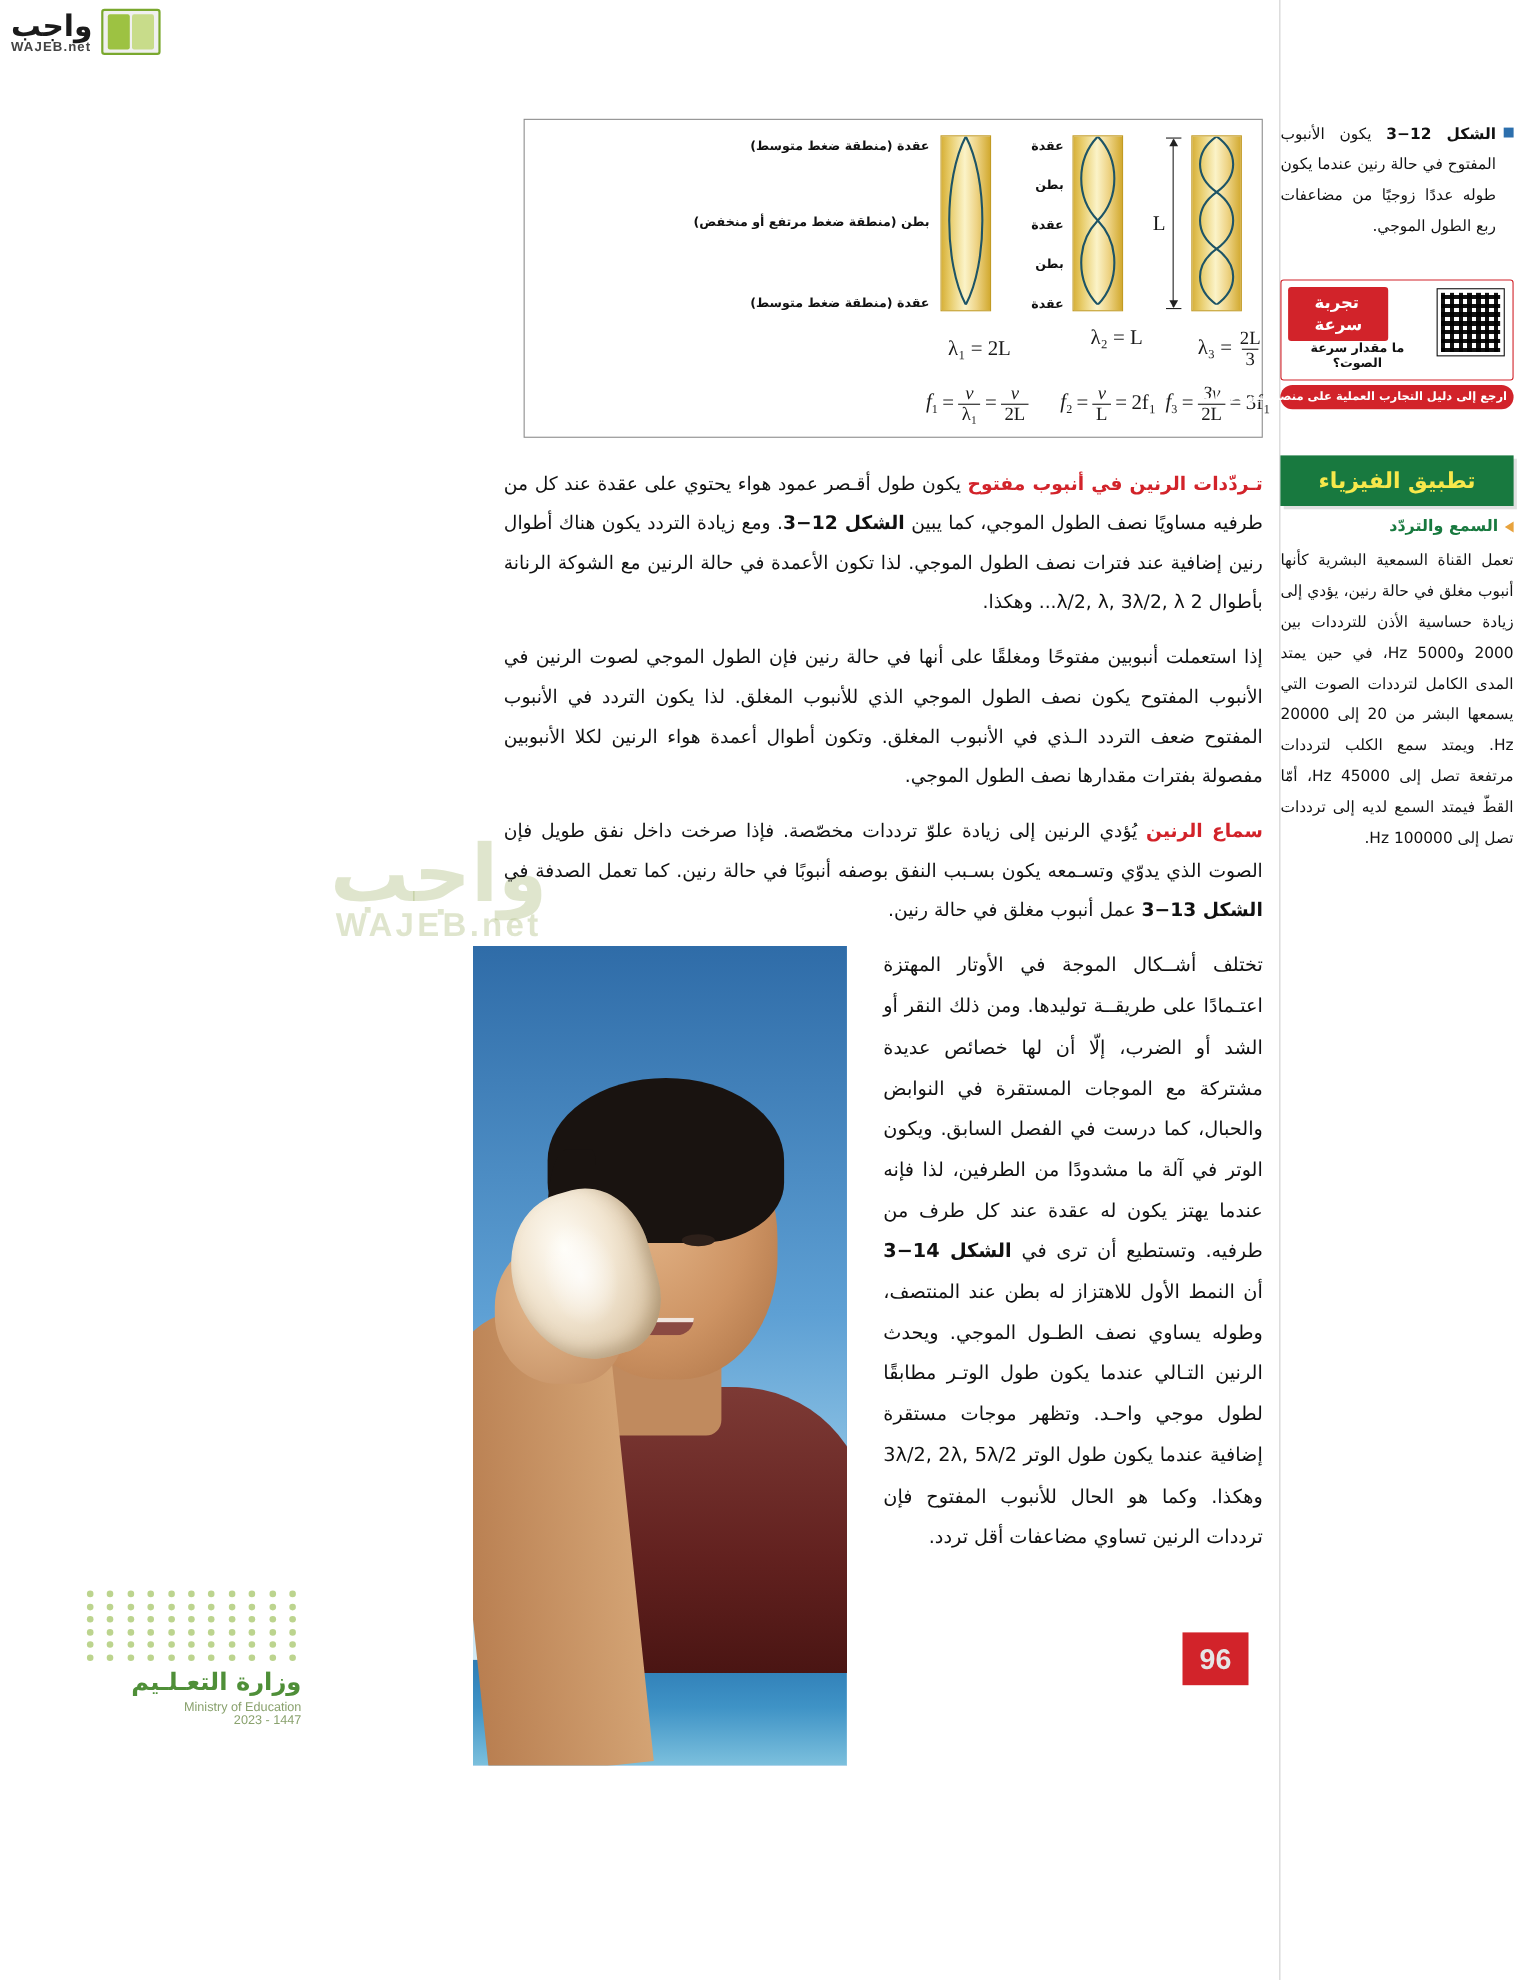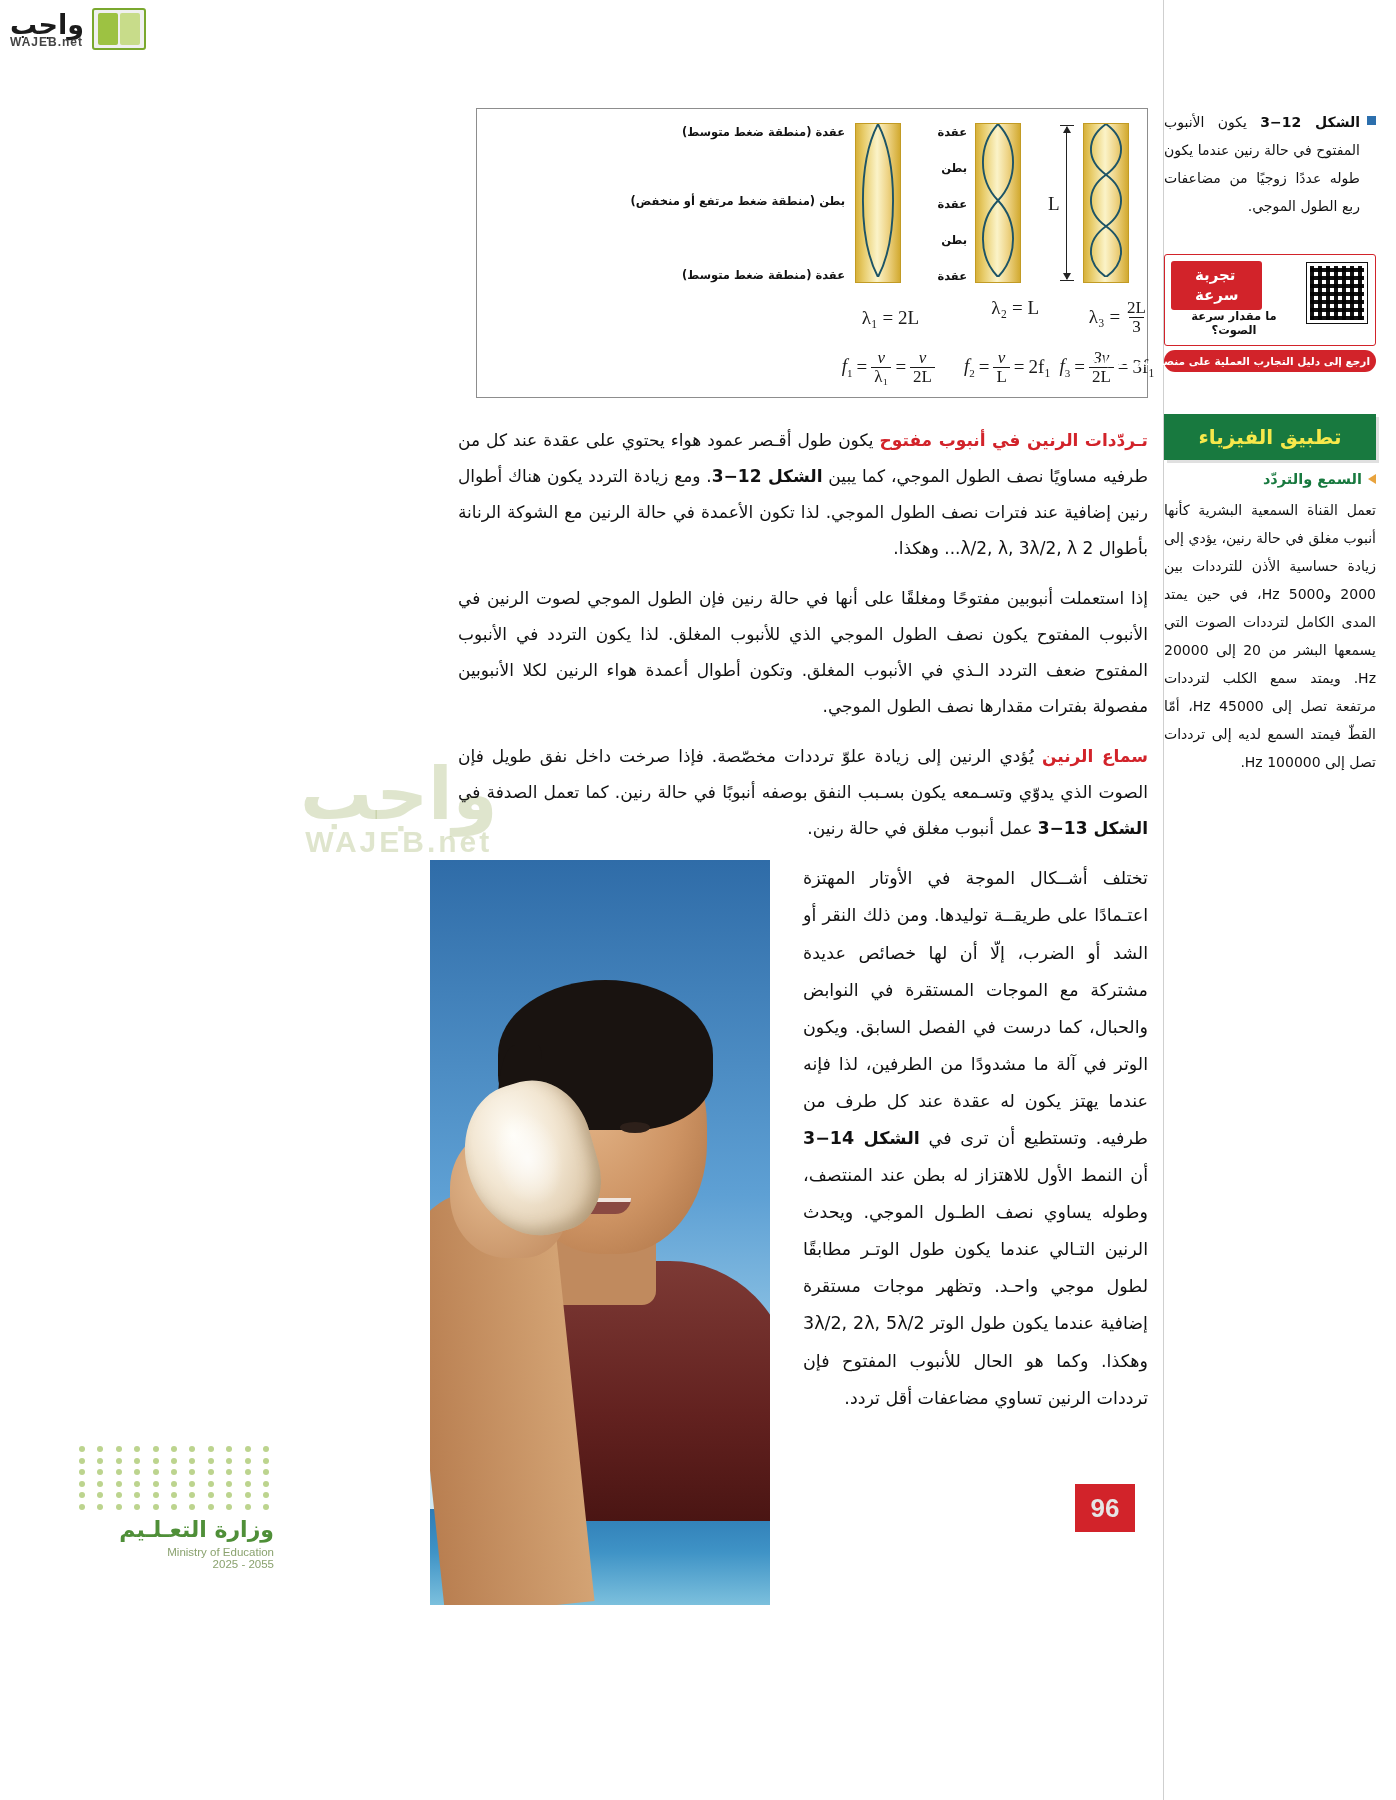--- a/index.html
+++ b/index.html
@@ -787,14 +787,14 @@
       <i></i>
       <i></i>
       <i></i>
       <i></i>
       <i></i>
       <i></i>
       <i></i>
   </div>
   <div class="min-ar">وزارة التعـلـيم</div>
   <div class="min-en">Ministry of Education</div>
-  <div class="min-yr">2025 - 2055</div>
+  <div class="min-yr">2023 - 1447</div>
 </div>
 
 </body></html>

